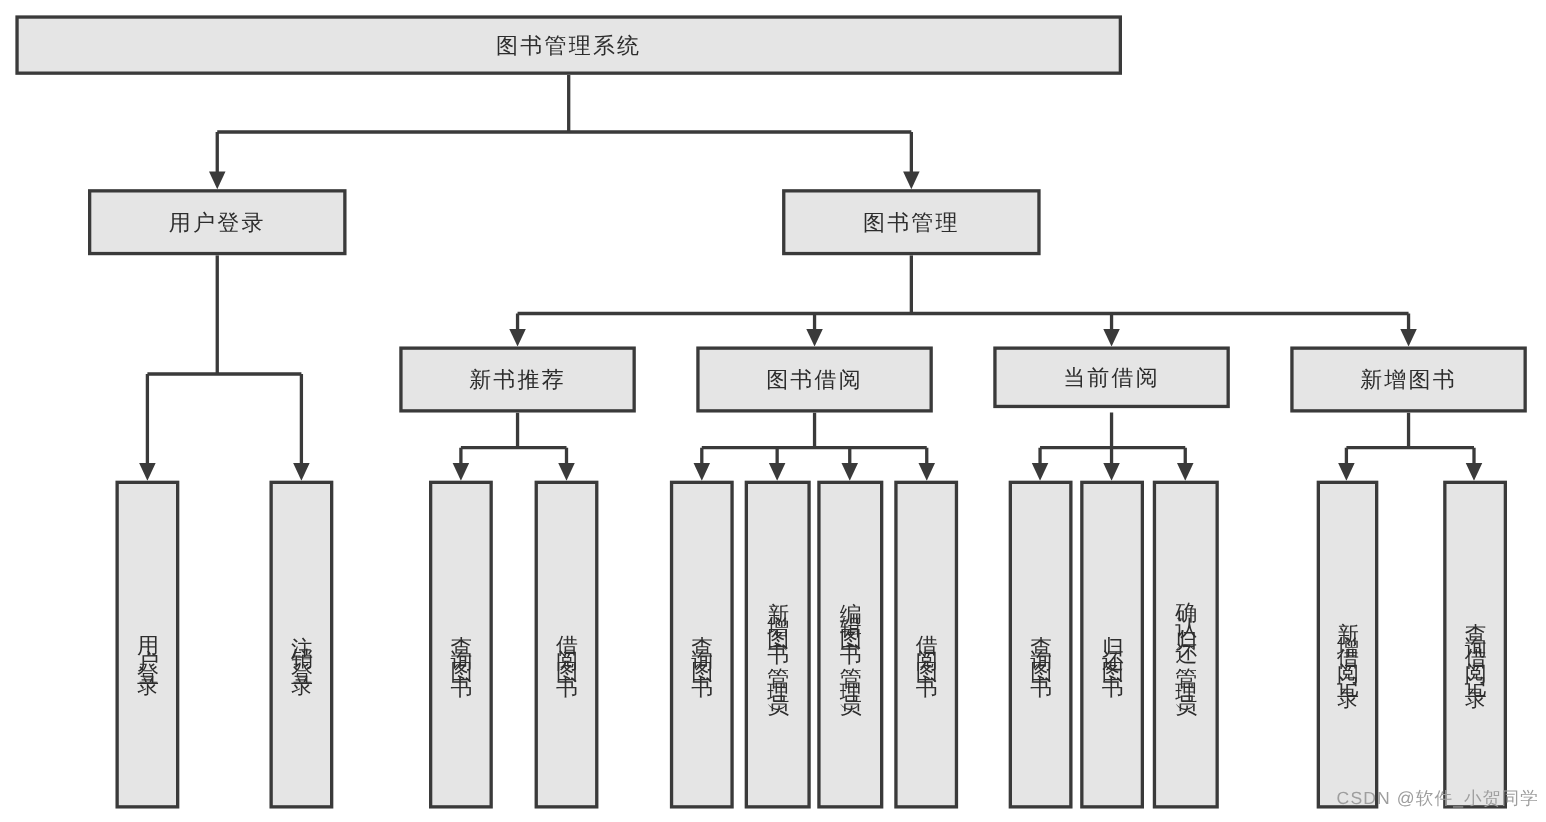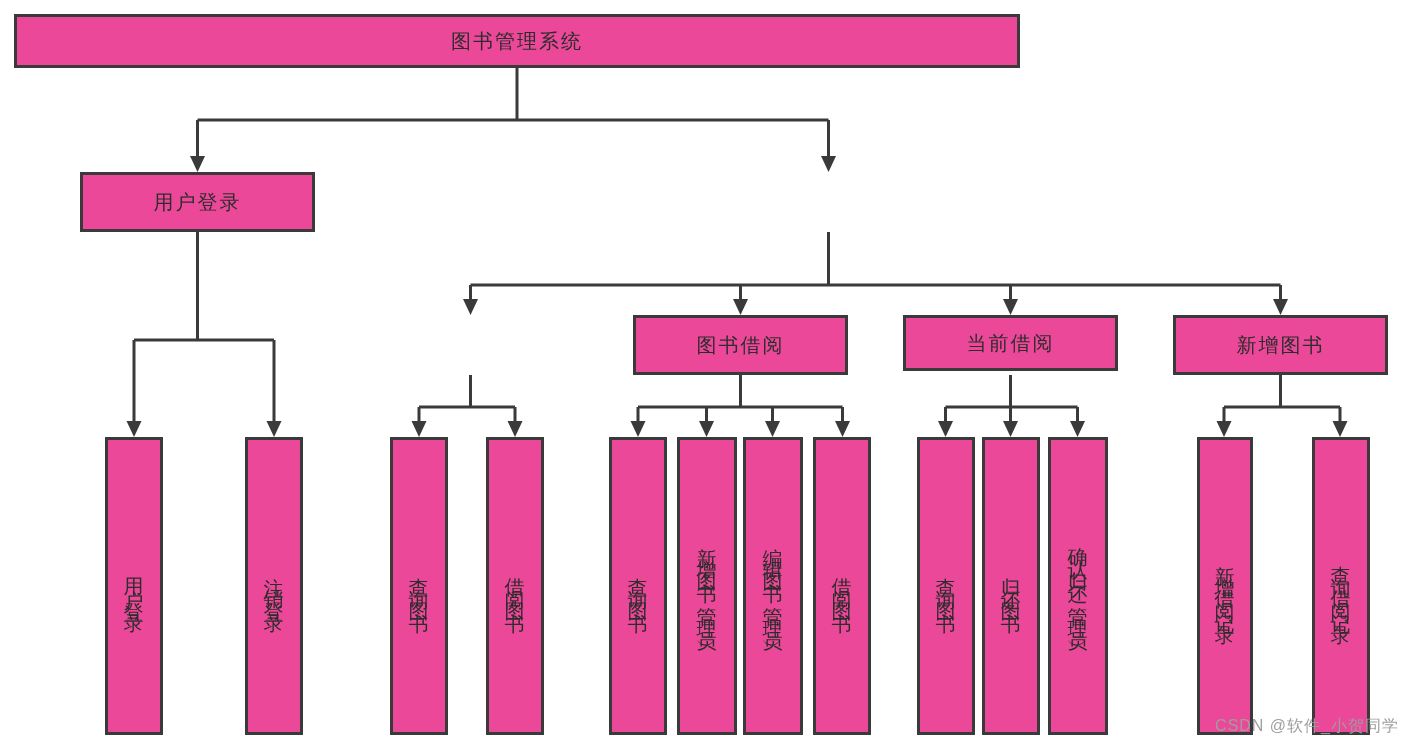--- a/index.html
+++ b/index.html
@@ -16,21 +16,21 @@
     overflow:hidden;
   }
   .stage{position:relative;width:1405px;height:747px;background:var(--bg);}
   .connectors{position:absolute;left:0;top:0;z-index:1;}
   .connectors path{stroke:var(--line);stroke-width:3;fill:none;}
   .connectors polygon{fill:var(--line);stroke:none;}
   .box{
     position:absolute;
     box-sizing:border-box;
     border:3px solid var(--line);
-    background:#ec4899;
+    background:#e5e5e5;
     display:flex;align-items:center;justify-content:center;
     color:var(--text);
     font-size:20px;
     letter-spacing:2px;
     z-index:2;
     white-space:nowrap;
   }
   .vbox{
     writing-mode:vertical-rl;
     text-orientation:mixed;
@@ -101,21 +101,23 @@
     <polygon points="1070,421 1085,421 1077.5,437"></polygon>
 
     <path d="M1280.5,375 V407 M1224,407 H1340 M1224,407 V423 M1340,407 V423"></path>
     <polygon points="1216.5,421 1231.5,421 1224,437"></polygon>
     <polygon points="1332.5,421 1347.5,421 1340,437"></polygon>
   </svg>
 
   <div class="box n-root">图书管理系统</div>
 
   <div class="box n-login">用户登录</div>
+  <div class="box n-mgmt">图书管理</div>
 
+  <div class="box n-l3-rec">新书推荐</div>
   <div class="box n-l3-bor">图书借阅</div>
   <div class="box n-l3-cur">当前借阅</div>
   <div class="box n-l3-rcd">新增图书</div>
 
   <div class="box vbox leaf n-lf-1">用户登录</div>
   <div class="box vbox leaf n-lf-2">注销登录</div>
   <div class="box vbox leaf n-lf-3">查询图书</div>
   <div class="box vbox leaf n-lf-4">借阅图书</div>
   <div class="box vbox leaf n-lf-5">查询图书</div>
   <div class="box vbox leaf n-lf-6">新增图书（管理员）</div>

